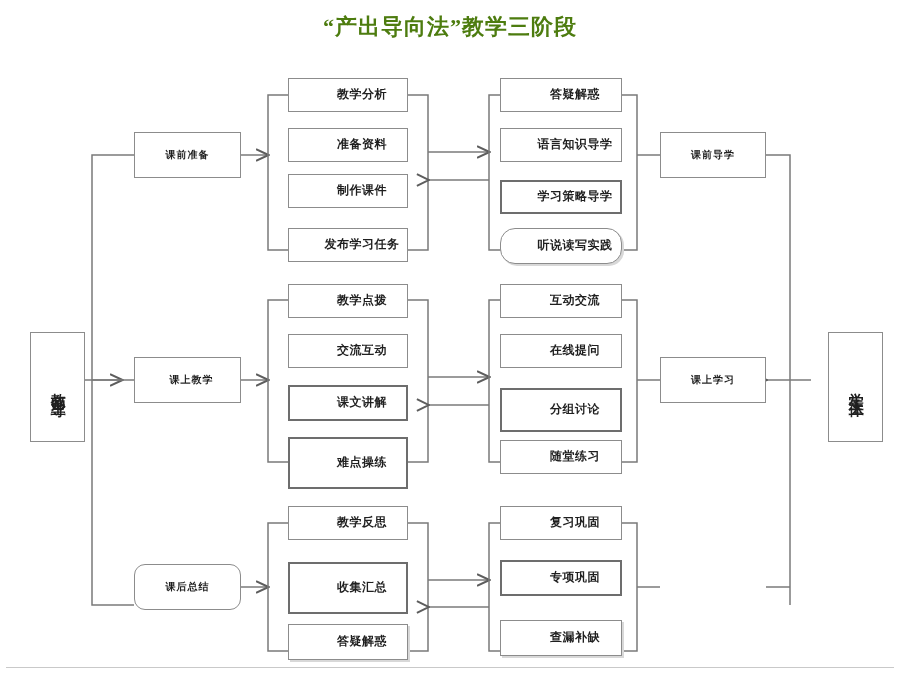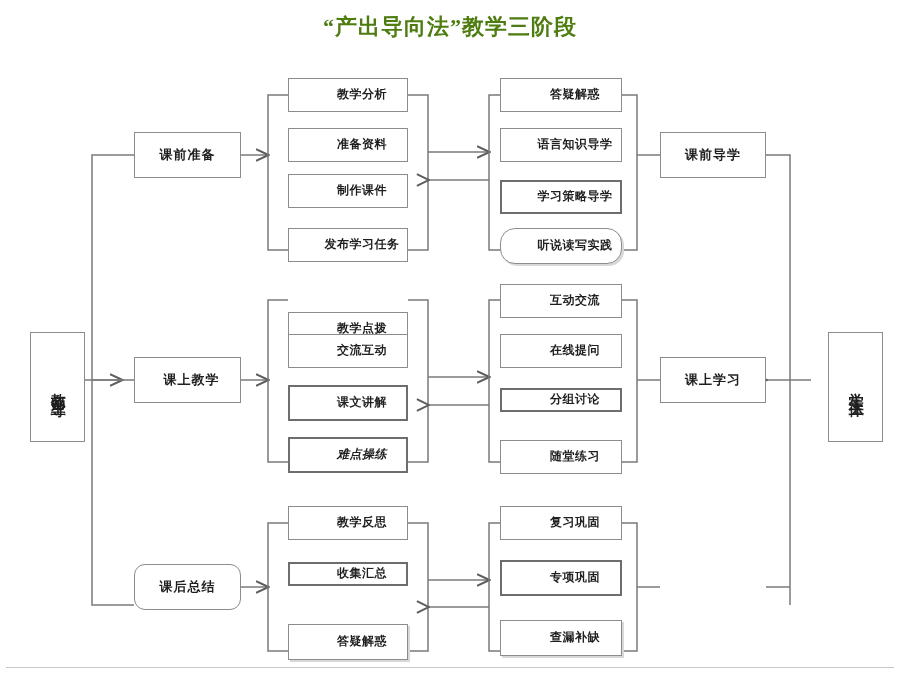--- a/index.html
+++ b/index.html
@@ -20,21 +20,21 @@
     letter-spacing:1px;
     font-family:"Liberation Serif","DejaVu Serif",serif;
   }
 
   .node{
     position:absolute;
     box-sizing:border-box;
     background:#ffffff;
     border:1.6px solid #8c8c8c;
     display:flex;align-items:center;justify-content:center;
-    font-size:13px;font-weight:bold;color:#1f1f1f;
+    font-size:10px;font-weight:bold;color:#1f1f1f;
     letter-spacing:1px;
     text-align:center;
     line-height:1.15;
   }
   .node.small{font-size:12px;letter-spacing:0.5px;padding-left:28px;}
   .node.vert{
     writing-mode:vertical-rl;
     text-orientation:upright;
     letter-spacing:3px;
     font-size:15px;
@@ -128,36 +128,36 @@
 
   <div class="node small" style="left:500px;top:78px;width:122px;height:34px;">答疑解惑</div>
   <div class="node small" style="left:500px;top:128px;width:122px;height:34px;">语言知识导学</div>
   <div class="node small thick" style="left:500px;top:180px;width:122px;height:34px;">学习策略导学</div>
   <div class="node small shadow" style="left:500px;top:228px;width:122px;height:36px;border-radius:15px;">听说读写实践</div>
 
   <div class="node" style="left:660px;top:132px;width:106px;height:46px;">课前导学</div>
 
   <div class="node" style="left:134px;top:357px;width:107px;height:46px;padding-left:8px;">课上教学</div>
 
-  <div class="node small" style="left:288px;top:284px;width:120px;height:34px;margin-top:28px;">教学点拨</div>
+  <div class="node small" style="left:288px;top:284px;width:120px;height:34px;">教学点拨</div>
   <div class="node small thick" style="left:288px;top:385px;width:120px;height:36px;">课文讲解</div>
   <div class="node small" style="left:288px;top:334px;width:120px;height:34px;">交流互动</div>
-  <div class="node small thick" style="left:288px;top:437px;width:120px;height:36px;font-style:italic;">难点操练</div>
+  <div class="node small thick" style="left:288px;top:437px;width:120px;height:52px;">难点操练</div>
 
   <div class="node small" style="left:500px;top:284px;width:122px;height:34px;">互动交流</div>
   <div class="node small" style="left:500px;top:334px;width:122px;height:34px;">在线提问</div>
-  <div class="node small thick" style="left:500px;top:388px;width:122px;height:24px;">分组讨论</div>
+  <div class="node small thick" style="left:500px;top:388px;width:122px;height:44px;">分组讨论</div>
   <div class="node small" style="left:500px;top:440px;width:122px;height:34px;">随堂练习</div>
 
   <div class="node" style="left:660px;top:357px;width:106px;height:46px;">课上学习</div>
 
   <div class="node" style="left:134px;top:564px;width:107px;height:46px;border-radius:11px;">课后总结</div>
 
   <div class="node small" style="left:288px;top:506px;width:120px;height:34px;">教学反思</div>
-  <div class="node small thick" style="left:288px;top:562px;width:120px;height:24px;">收集汇总</div>
+  <div class="node small thick" style="left:288px;top:562px;width:120px;height:52px;">收集汇总</div>
   <div class="node small shadow" style="left:288px;top:624px;width:120px;height:36px;">答疑解惑</div>
 
   <div class="node small" style="left:500px;top:506px;width:122px;height:34px;text-align:center;">复习巩固</div>
   <div class="node small thick" style="left:500px;top:560px;width:122px;height:36px;">专项巩固</div>
   <div class="node small shadow" style="left:500px;top:620px;width:122px;height:36px;">查漏补缺</div>
 
 
   <div class="bottom-rule"></div>
 
 </div>

